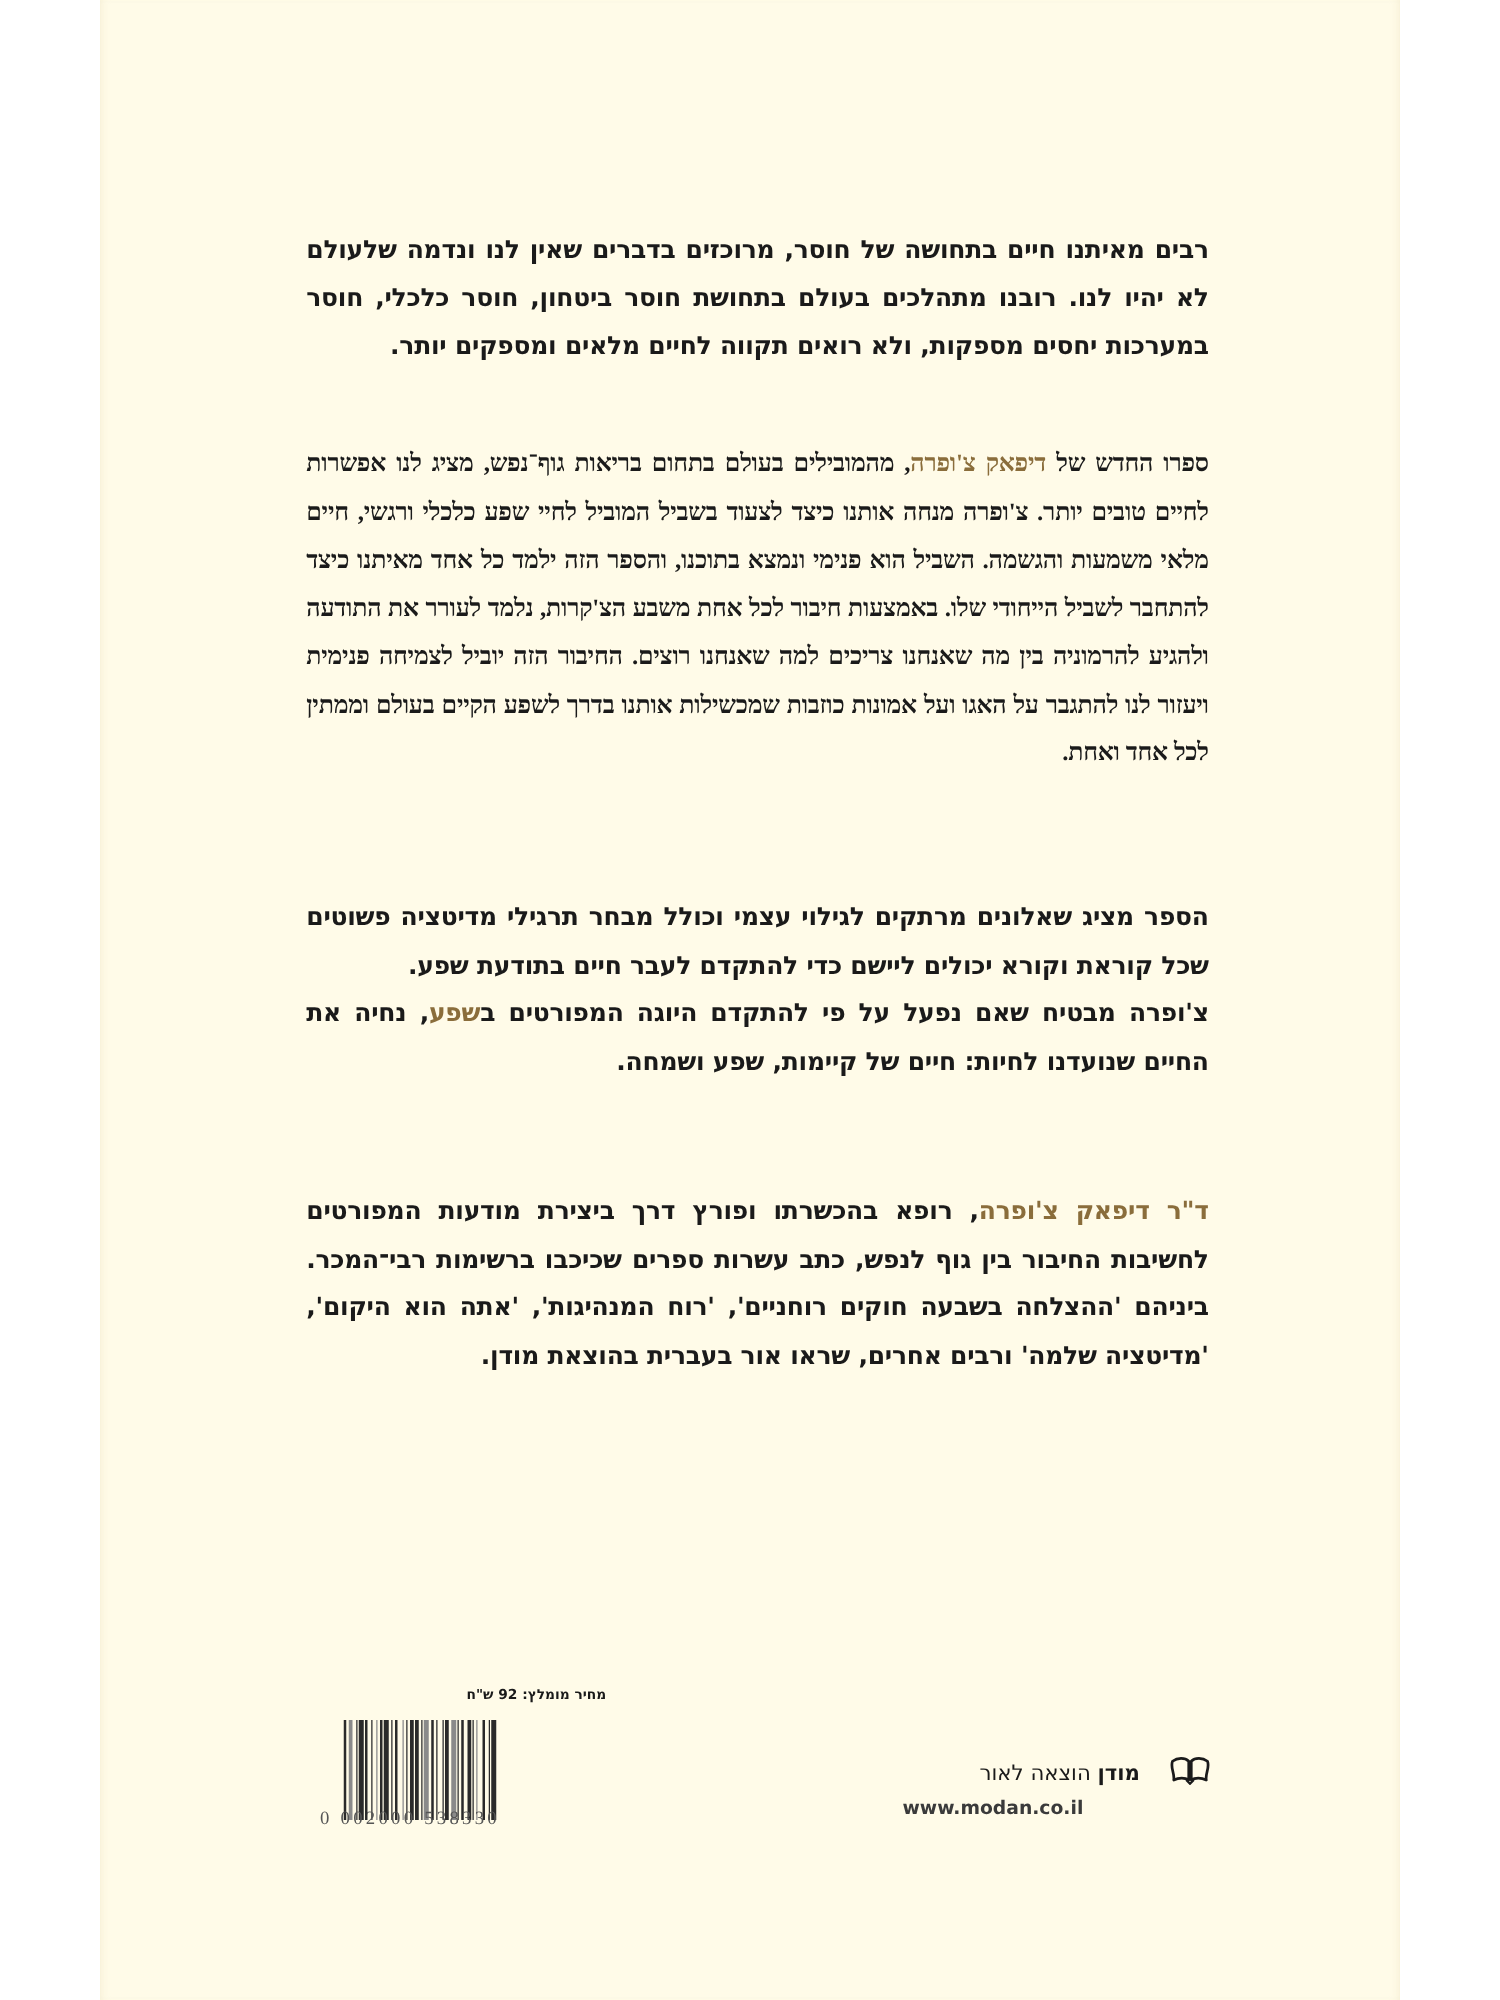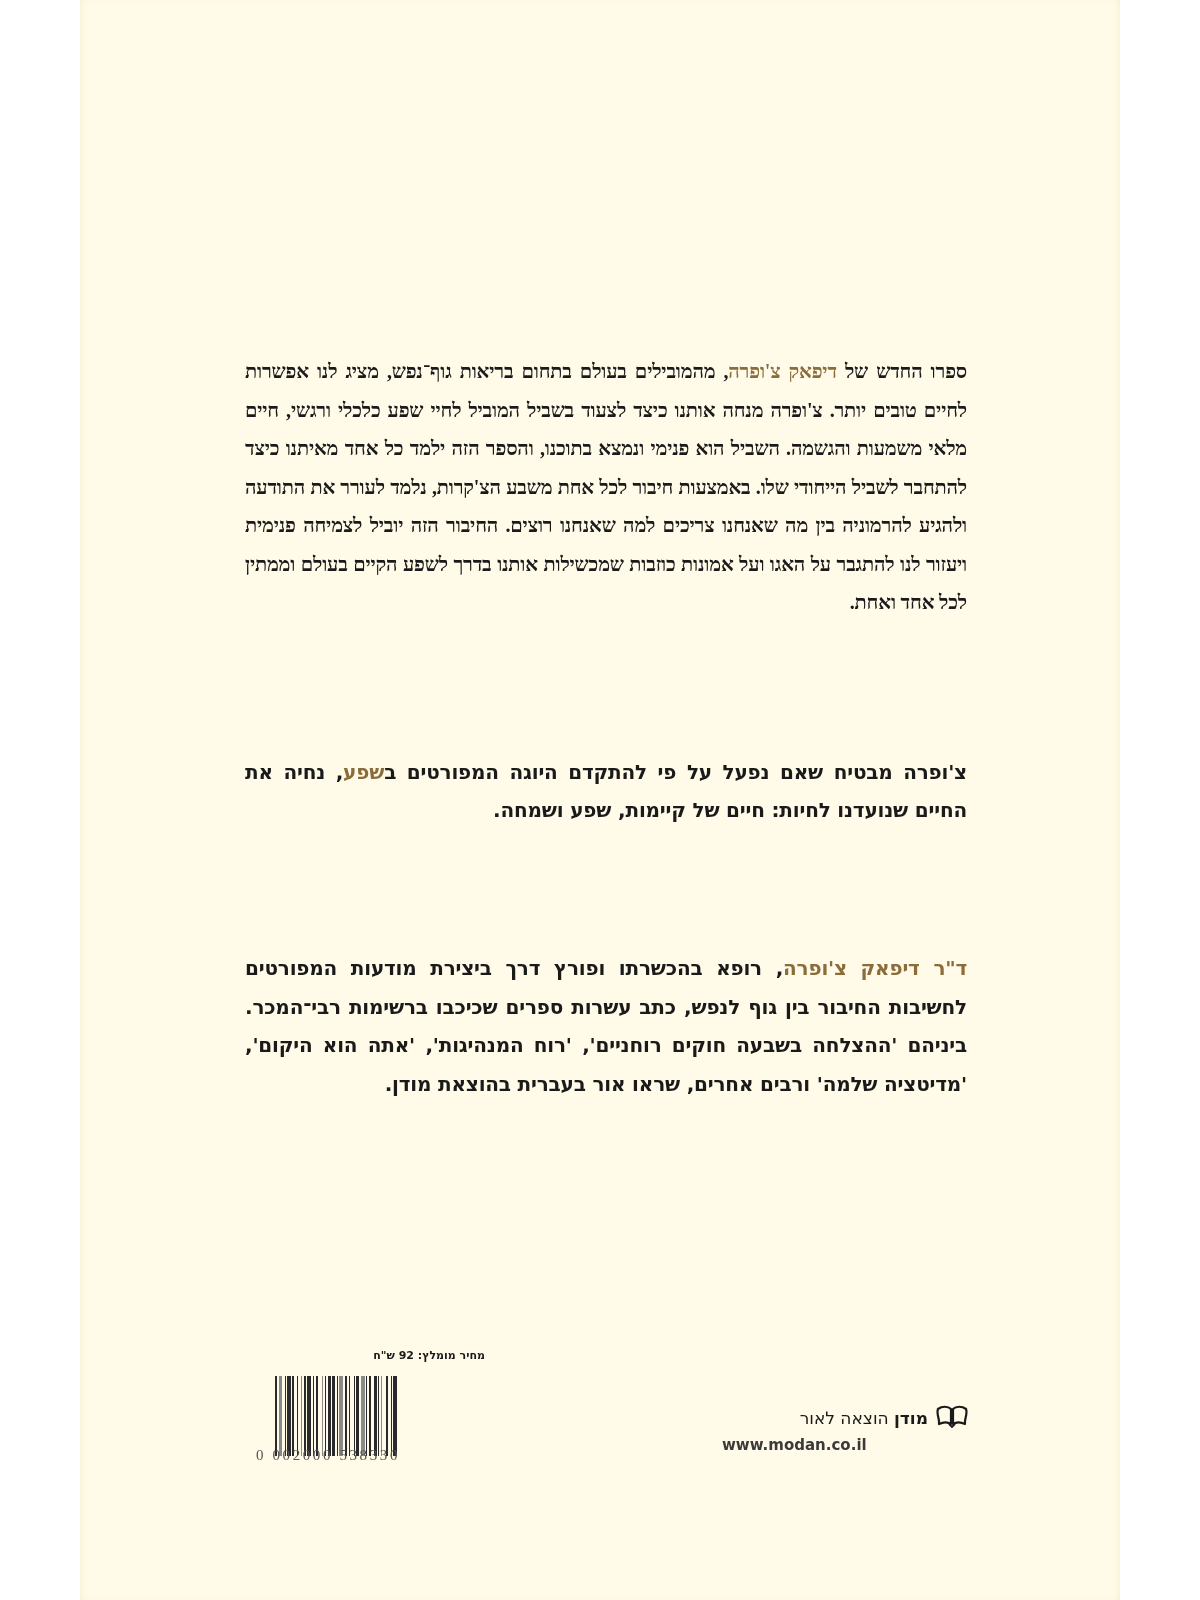--- a/index.html
+++ b/index.html
@@ -90,21 +90,21 @@
     left: 720px;
     top: 1404px;
     width: 250px;
     height: 60px;
   }
   .publisher-logo-row {
     display: flex;
     flex-direction: row-reverse;
     align-items: center;
     justify-content: flex-start;
-    gap: 6px;
+    gap: 22px;
   }
   .publisher-name {
     direction: rtl;
     font-family: "DejaVu Sans", sans-serif;
     font-size: 17px;
     color: #1a1a1a;
     white-space: nowrap;
   }
   .publisher-name b { font-weight: bold; }
   .publisher-url {
@@ -119,27 +119,30 @@
   .book-icon {
     width: 36px;
     height: 24px;
   }
 </style>
 </head>
 <body>
 
 <div class="cover">
 
+  <div class="text-block p1">
+    <p><span>רבים מאיתנו חיים בתחושה של חוסר, מרוכזים בדברים שאין לנו ונדמה שלעולם לא יהיו לנו. רובנו מתהלכים בעולם בתחושת חוסר ביטחון, חוסר כלכלי, חוסר במערכות יחסים מספקות, ולא רואים תקווה לחיים מלאים ומספקים יותר.</span></p>
+  </div>
 
   <div class="text-block p2">
     <p><span>ספרו החדש של </span><span class="hl">דיפאק צ'ופרה</span><span>, מהמובילים בעולם בתחום בריאות גוף־נפש, מציג לנו אפשרות לחיים טובים יותר. צ'ופרה מנחה אותנו כיצד לצעוד בשביל המוביל לחיי שפע כלכלי ורגשי, חיים מלאי משמעות והגשמה. השביל הוא פנימי ונמצא בתוכנו, והספר הזה ילמד כל אחד מאיתנו כיצד להתחבר לשביל הייחודי שלו. באמצעות חיבור לכל אחת משבע הצ'קרות, נלמד לעורר את התודעה ולהגיע להרמוניה בין מה שאנחנו צריכים למה שאנחנו רוצים. החיבור הזה יוביל לצמיחה פנימית ויעזור לנו להתגבר על האגו ועל אמונות כוזבות שמכשילות אותנו בדרך לשפע הקיים בעולם וממתין לכל אחד ואחת.</span></p>
   </div>
 
   <div class="text-block p3">
-    <p><br><span>צ'ופרה מבטיח שאם נפעל על פי להתקדם היוגה המפורטים ב</span><span class="hl">שפע</span><span>, נחיה את החיים שנועדנו לחיות: חיים של קיימות, שפע ושמחה.</span></p>
+    <p><span>הספר מציג שאלונים מרתקים לגילוי עצמי וכולל מבחר תרגילי מדיטציה פשוטים שכל קוראת וקורא יכולים ליישם כדי להתקדם לעבר חיים בתודעת שפע.</span><br><span>צ'ופרה מבטיח שאם נפעל על פי להתקדם היוגה המפורטים ב</span><span class="hl">שפע</span><span>, נחיה את החיים שנועדנו לחיות: חיים של קיימות, שפע ושמחה.</span></p>
   </div>
 
   <div class="text-block p4">
     <p><span class="hl">ד"ר דיפאק צ'ופרה</span><span>, רופא בהכשרתו ופורץ דרך ביצירת מודעות המפורטים לחשיבות החיבור בין גוף לנפש, כתב עשרות ספרים שכיכבו ברשימות רבי־המכר. ביניהם 'ההצלחה בשבעה חוקים רוחניים', 'רוח המנהיגות', 'אתה הוא היקום', 'מדיטציה שלמה' ורבים אחרים, שראו אור בעברית בהוצאת מודן.</span></p>
   </div>
 
 </div>
 
 <div class="price">מחיר מומלץ: 92 ש"ח</div>
 

